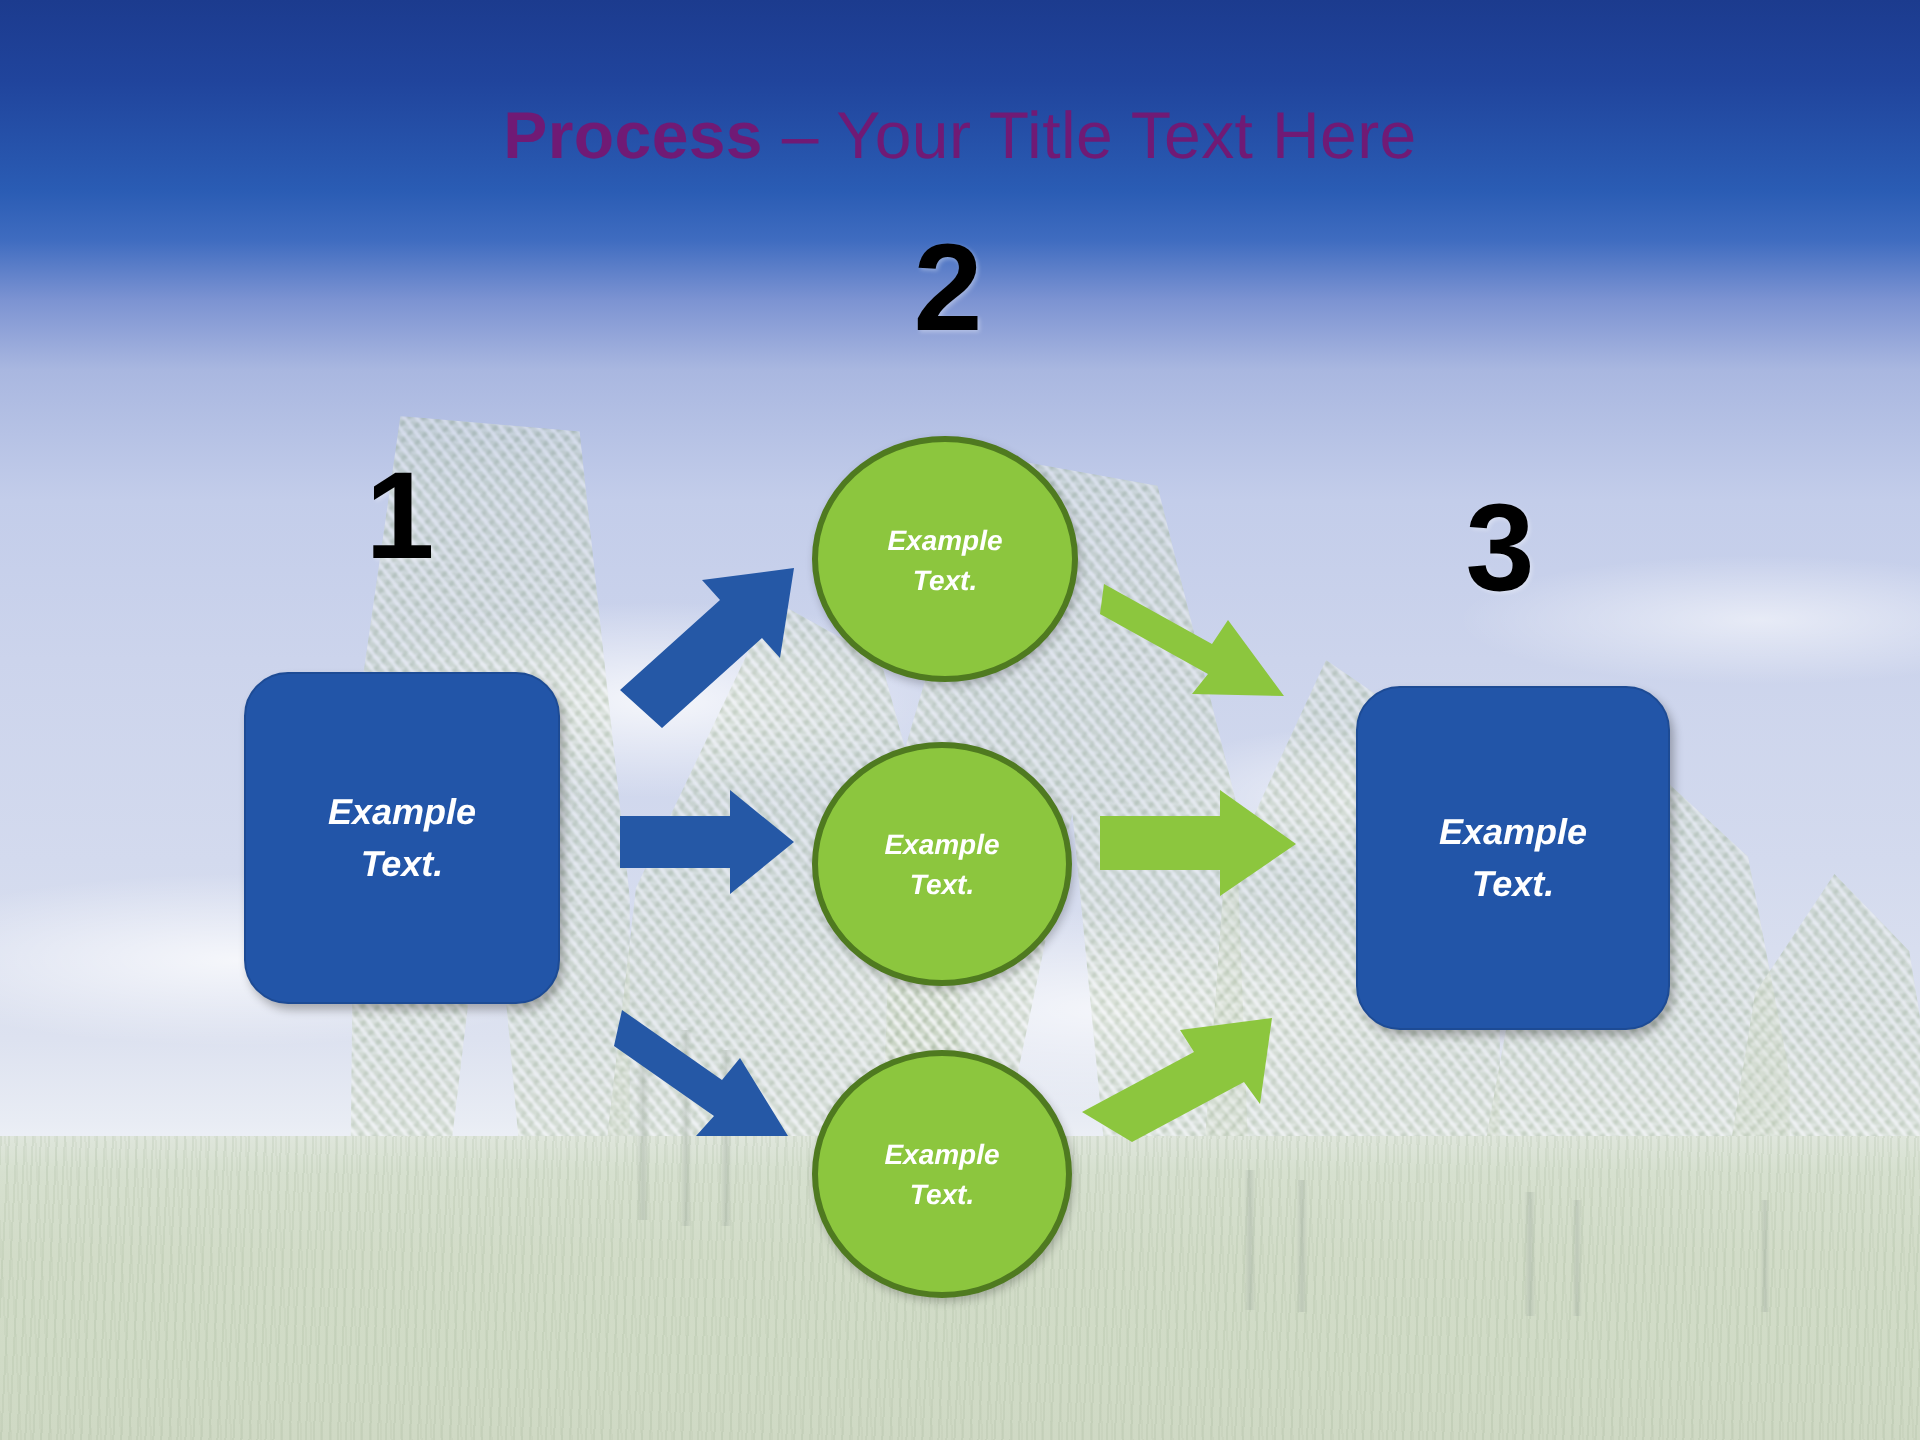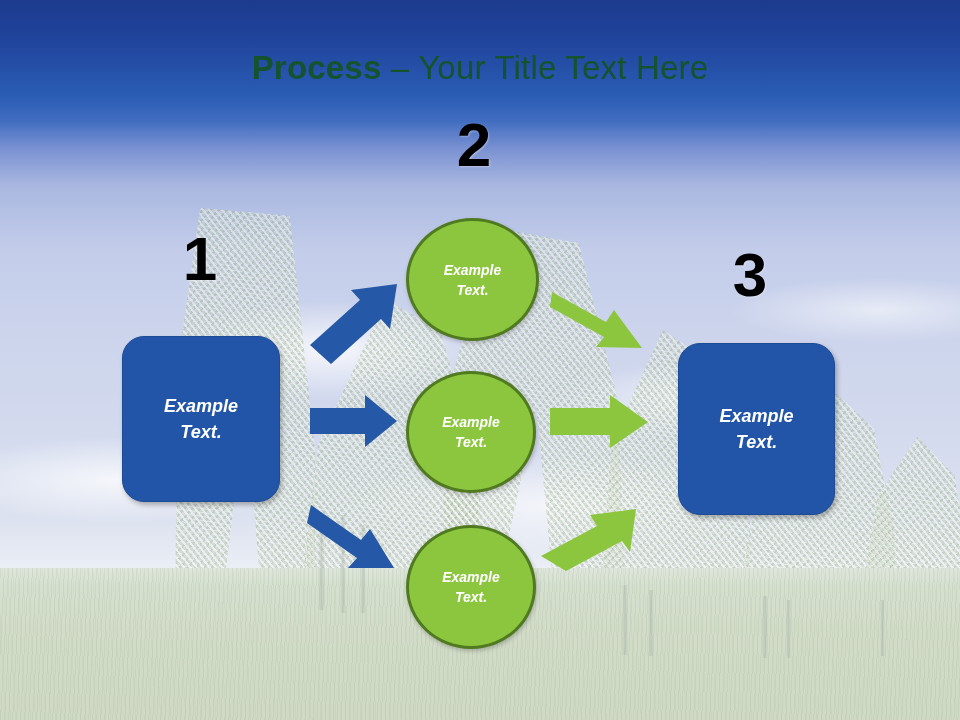--- a/index.html
+++ b/index.html
@@ -113,21 +113,21 @@
     background: linear-gradient(to right, rgba(168,178,168,0.0), rgba(160,172,160,0.75), rgba(168,178,168,0.0));
     opacity: 0.55;
   }
 
   
   .title {
     position: absolute;
     left: 0; top: 48px;
     width: 960px;
     text-align: center;
-    color: #14532d;
+    color: #701a75;
     font-size: 33px;
     line-height: 40px;
     letter-spacing: 0.2px;
     white-space: nowrap;
   }
   .title .t-strong { font-weight: bold; }
   .title .t-rest { font-weight: normal; }
 
   
   .step-num {

